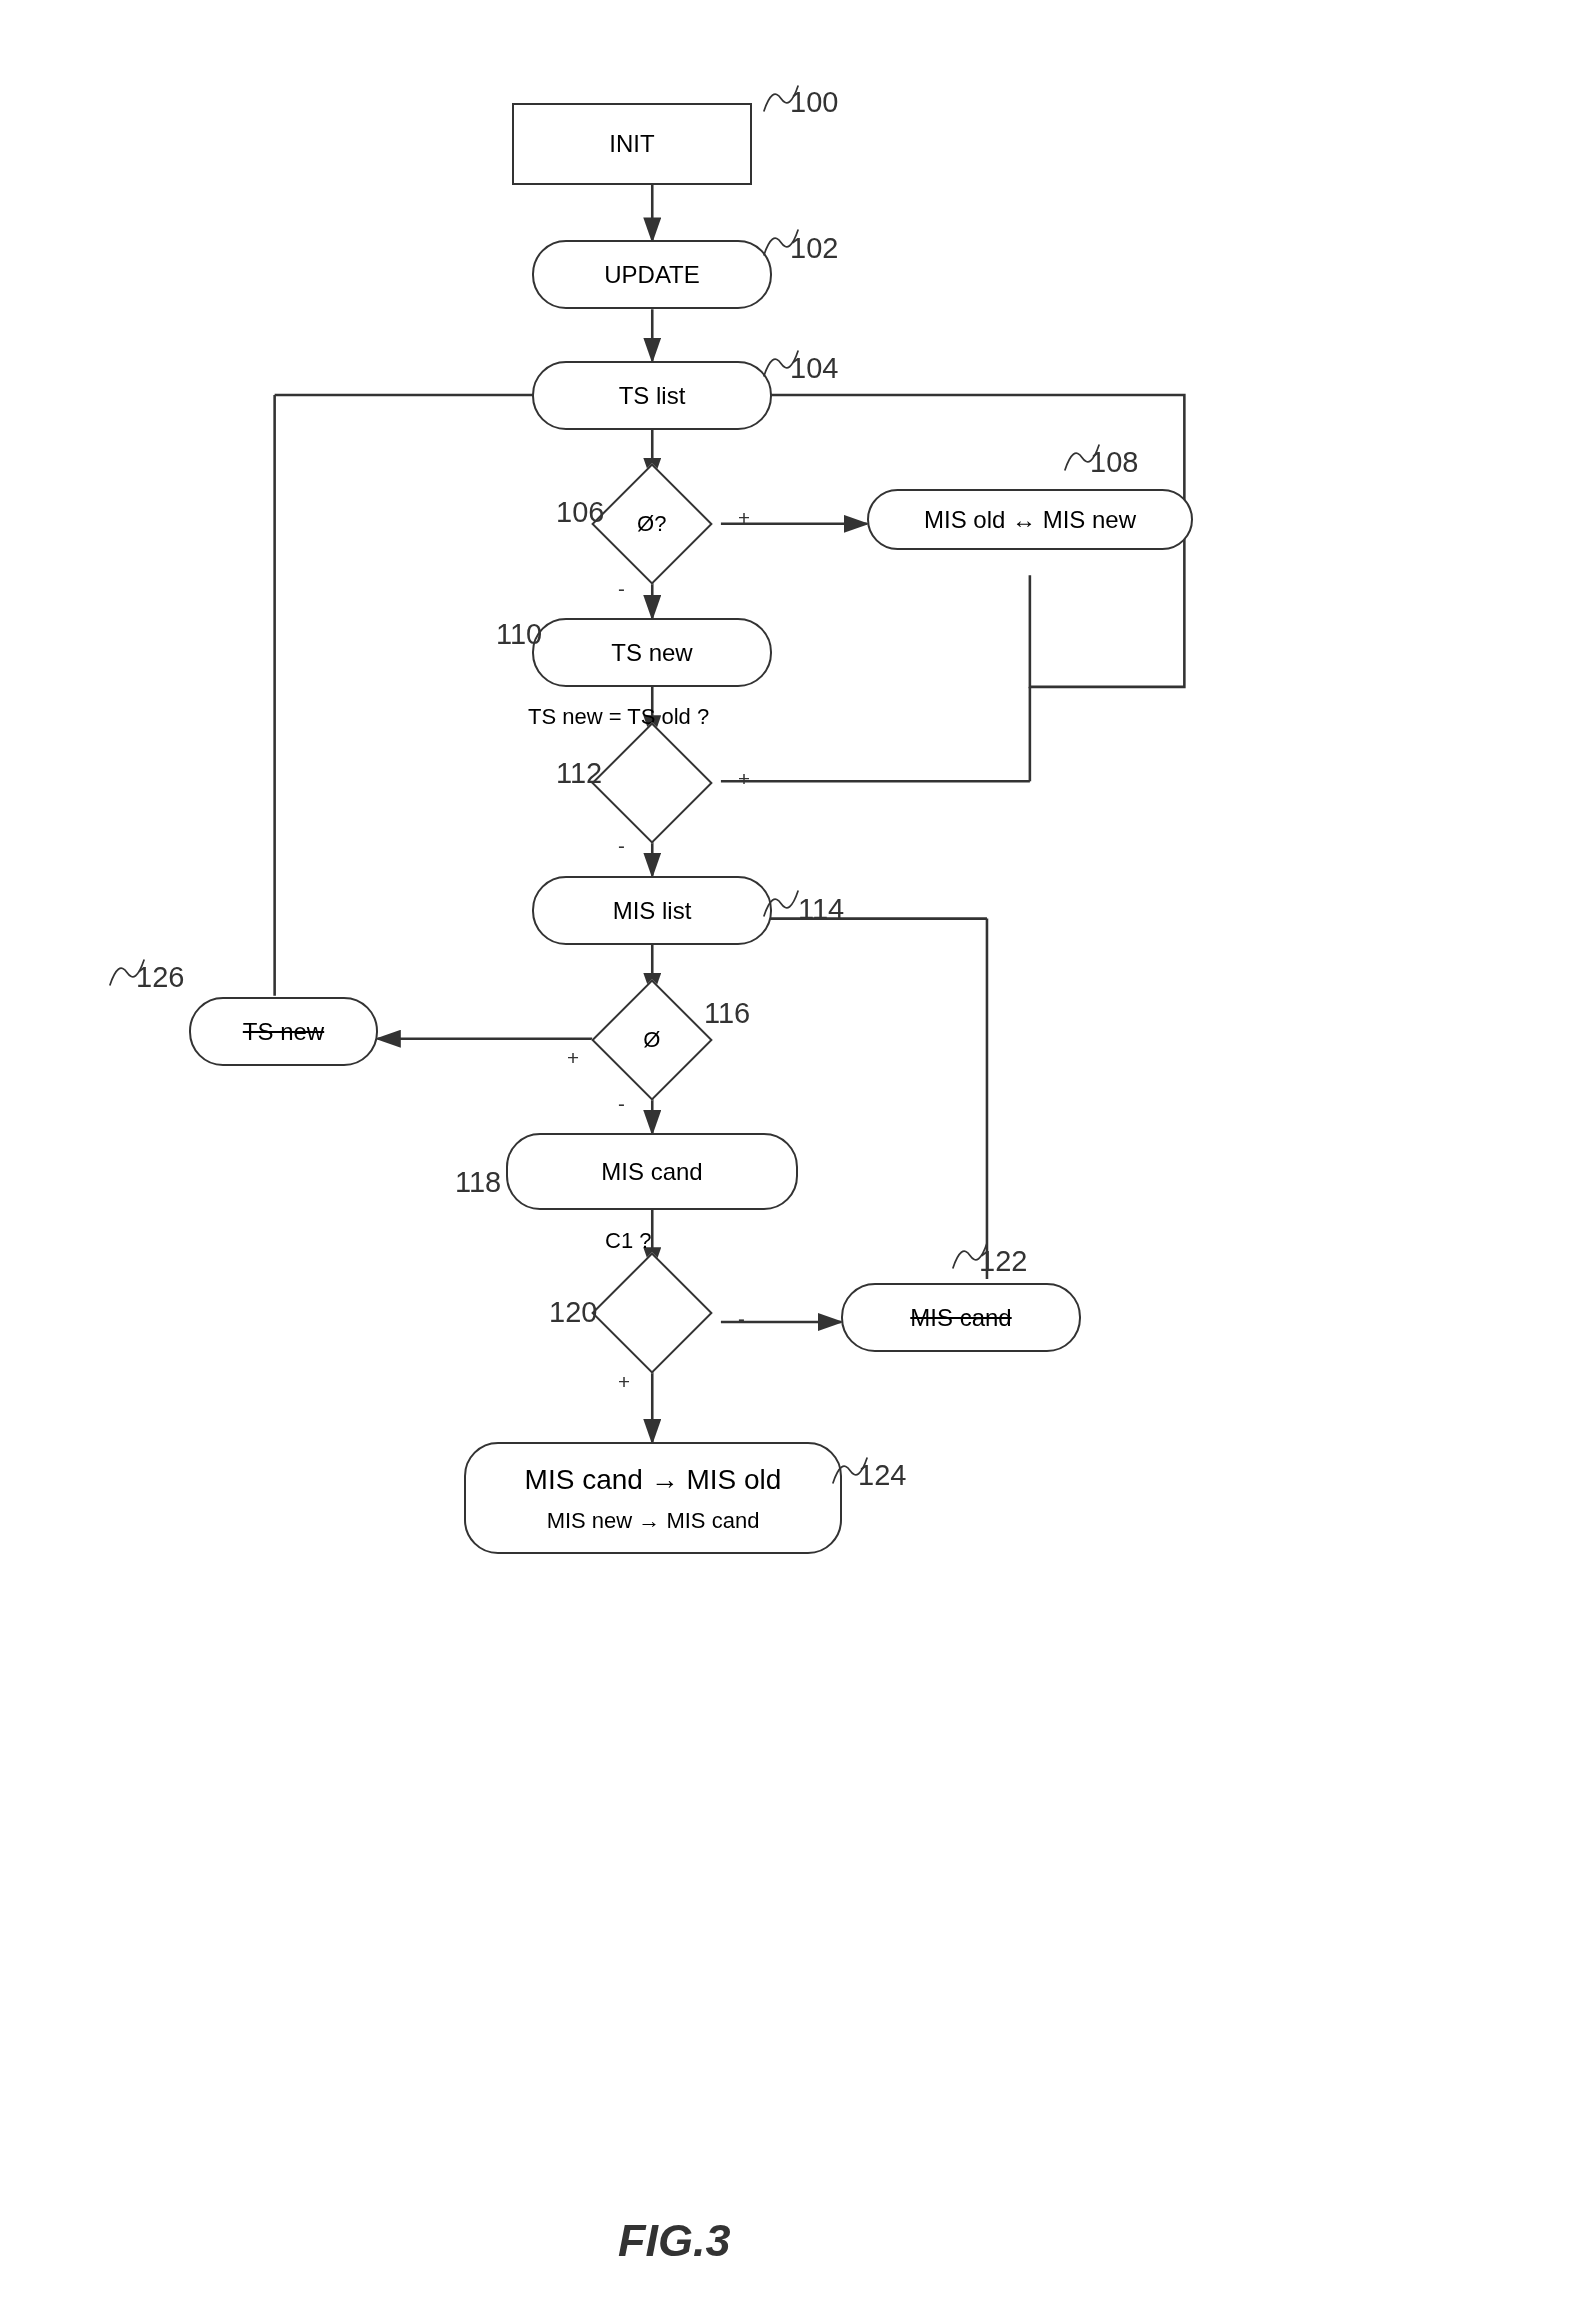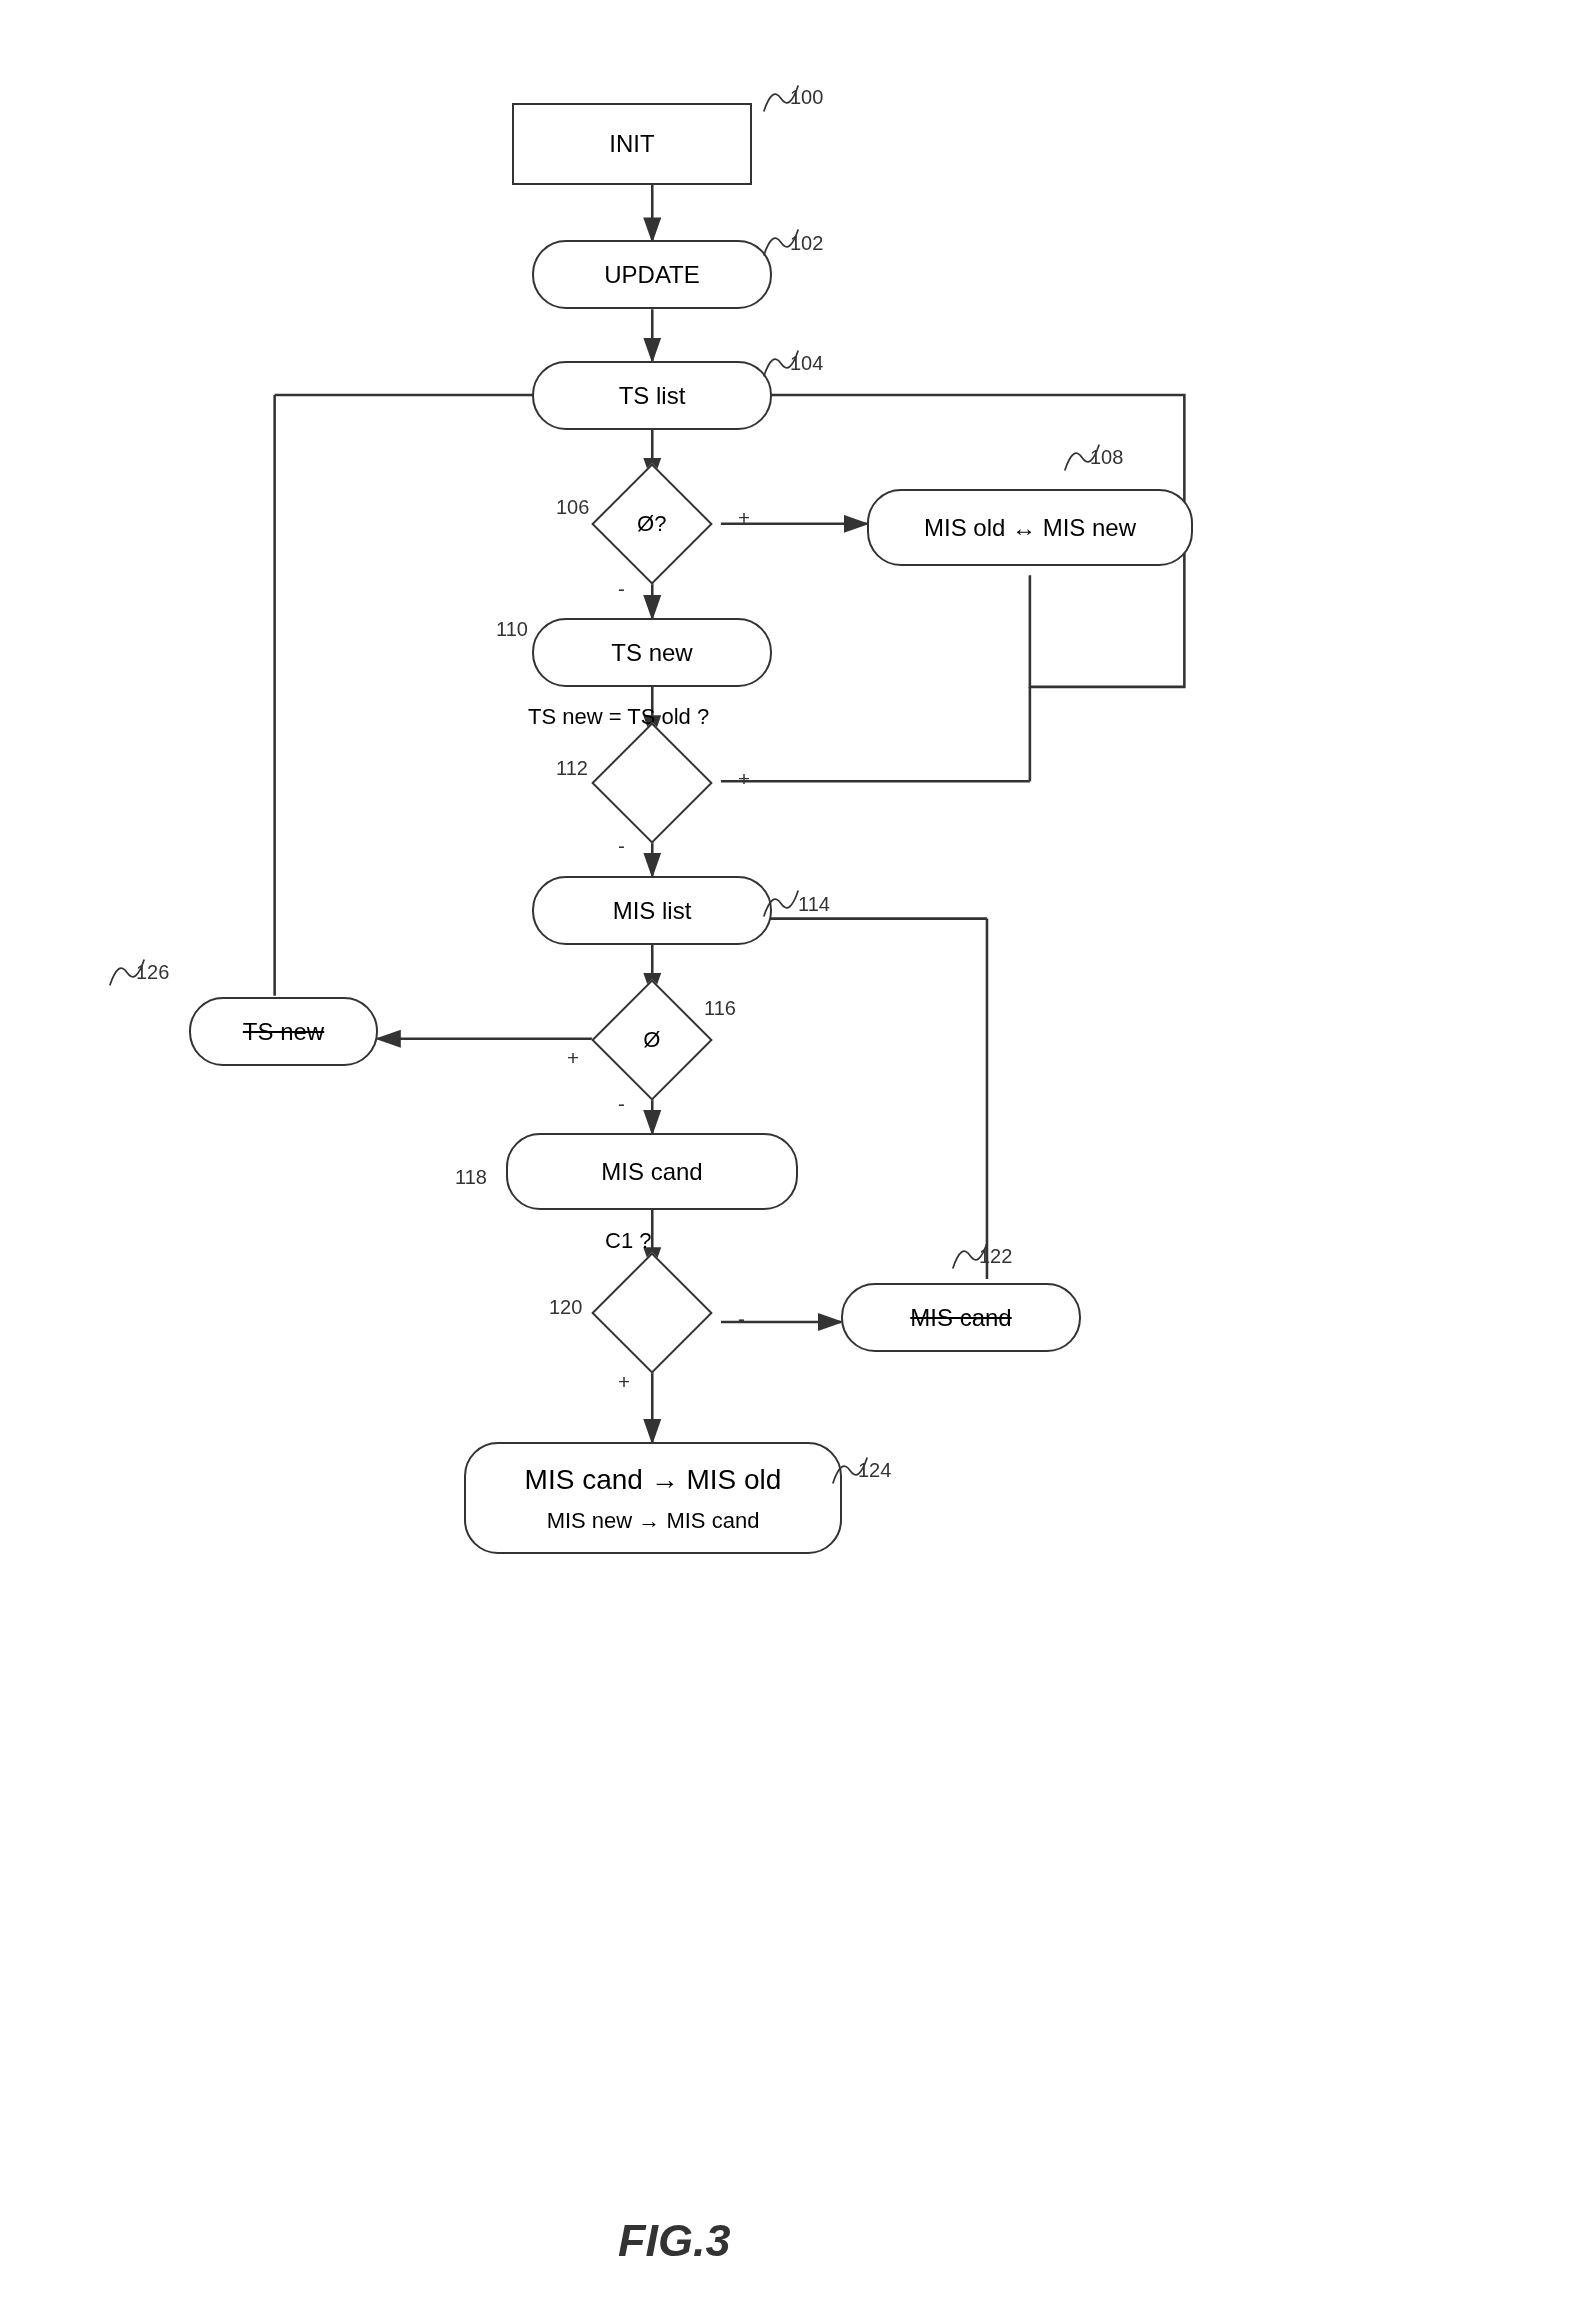--- a/index.html
+++ b/index.html
@@ -39,21 +39,21 @@
       background: #fff;
       transform: rotate(45deg);
       border: 2.6px solid #333;
     }
     .node-diamond-text {
       transform: rotate(-45deg);
       font-size: 22px;
     }
     .label-ref {
       position: absolute;
-      font-size: 20px;
+      font-size: 29px;
       font-family: Arial, sans-serif;
       color: #333;
     }
     .arrow-label {
       position: absolute;
       font-size: 20.6px;
       font-family: Arial, sans-serif;
       color: #333;
     }
     svg.arrows {
@@ -158,21 +158,21 @@
   <div class="node node-diamond" style="left:609px; top:481px; width:86px; height:86px;">
     <span class="node-diamond-text">Ø?</span>
   </div>
 
   <span class="label-ref" style="left:556px; top:496px;">106</span>
 
   <span class="arrow-label" style="left:738px; top:506px;">+</span>
 
   <span class="arrow-label" style="left:618px; top:577px;">-</span>
 
-  <div class="node node-rounded" style="left:867px; top:489px; width:326px; height:77px;">
+  <div class="node node-rounded" style="left:867px; top:489px; width:326px; height:61px;">
     <span>MIS old ↔ MIS new</span>
   </div>
 
   <span class="label-ref" style="left:1090px; top:446px;">108</span>
   <svg style="position:absolute;left:1056px;top:436px;width:52px;height:43px;" viewBox="0 0 60 50" width="52" height="43">
     <path d="M 10 40 Q 20 10 30 25 Q 40 40 50 10" fill="none" stroke="#333" stroke-width="2"></path>
   </svg>
 
   <div class="node node-rounded" style="left:532px; top:618px; width:240px; height:69px;">
     <span>TS new</span>

